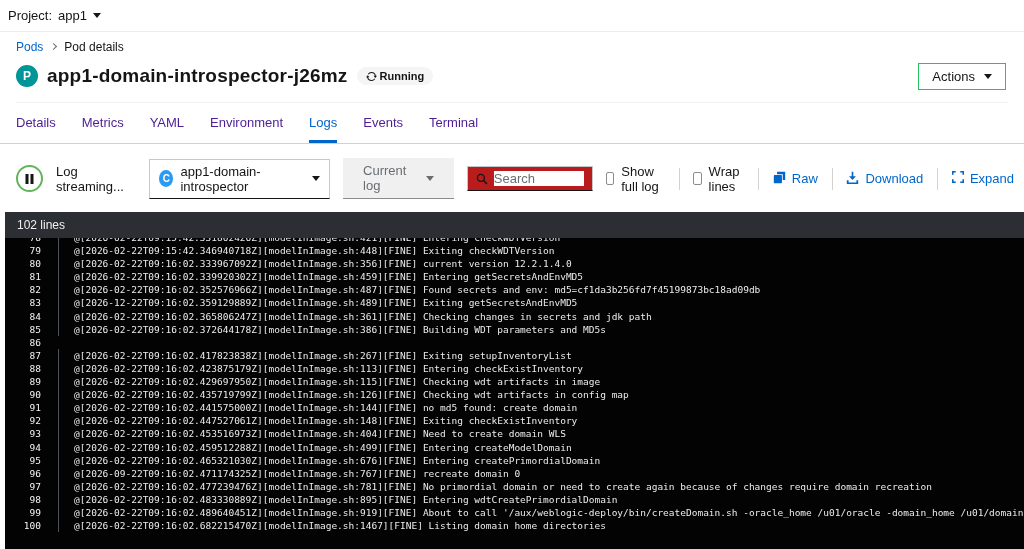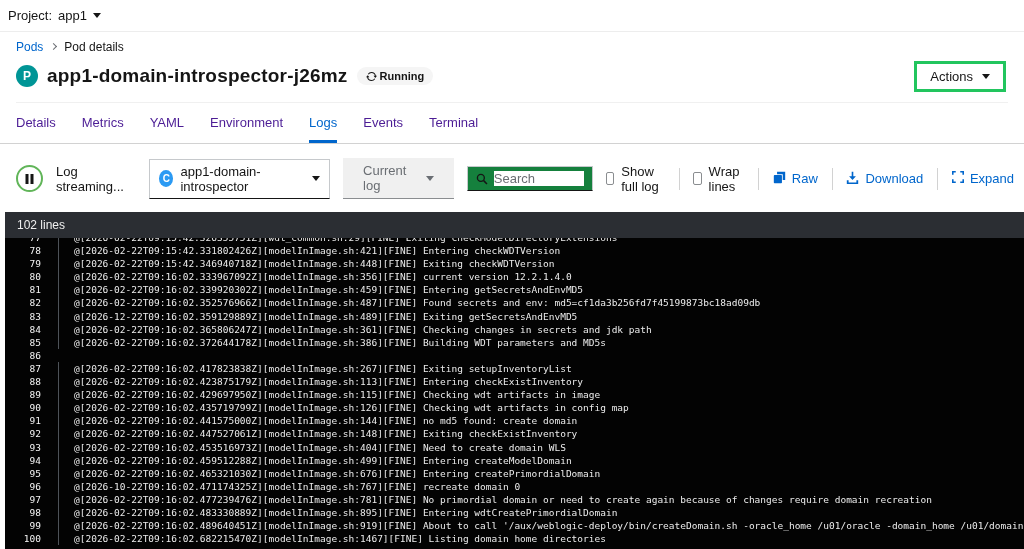--- a/index.html
+++ b/index.html
@@ -15,37 +15,37 @@
 
   
   .head-section { padding:8px 16px 0 16px; flex:0 0 auto; }
   .breadcrumb { display:flex; align-items:center; gap:8px; font-size:12px; }
   .breadcrumb a { color:#0066cc; text-decoration:none; cursor:pointer; }
   .bc-sep { width:5px; height:5px; border-right:1.5px solid #6a6e73; border-bottom:1.5px solid #6a6e73; transform:rotate(-45deg); margin-top:-2px; }
   .title-row { display:flex; align-items:center; gap:9px; margin-top:7px; height:30px; }
   .pod-badge { width:22px; height:22px; border-radius:50%; background:#009596; color:#fff; font-size:12px; font-weight:700; display:flex; align-items:center; justify-content:center; flex:0 0 auto; }
   h1.page-title { font-size:19px; font-weight:700; letter-spacing:.2px; }
   .status-pill { display:flex; align-items:center; gap:3px; background:#f5f5f5; border-radius:12px; padding:3px 9px; font-size:11px; font-weight:700; color:#151515; }
-  .actions-btn { margin-left:auto; margin-right:2px; background:#fff; border:3px solid #22c55e; padding:5px 13px; font-size:13px; font-family:inherit; color:#151515; display:flex; align-items:center; gap:9px; cursor:pointer; }
+  .actions-btn { margin-left:auto; margin-right:2px; background:#fff; border:1px solid #22c55e; padding:5px 13px; font-size:13px; font-family:inherit; color:#151515; display:flex; align-items:center; gap:9px; cursor:pointer; }
   .head-divider { border:0; border-top:1px solid #f0f0f0; margin-top:11px; }
 
   
   .tabs { display:flex; gap:26px; padding:12px 0 0 16px; border-bottom:1px solid #d2d2d2; flex:0 0 auto; }
   .tab { font-size:13px; color:#4c1d95; padding-bottom:10px; border-bottom:3px solid transparent; cursor:pointer; }
   .tab.active { color:#0066cc; border-bottom-color:#0066cc; }
 
   
   .log-toolbar { display:flex; align-items:center; padding:14px 10px 13px 16px; gap:13px; flex:0 0 auto; }
   .pause-btn { width:27px; height:27px; border-radius:50%; border:2px solid #61b559; background:#fff; display:flex; align-items:center; justify-content:center; cursor:pointer; flex:0 0 auto; }
   .stream-label { font-size:13px; }
   .container-select { display:flex; align-items:center; gap:7px; border:1px solid #c6c9cc; border-bottom:1px solid #151515; padding:4px 9px; font-size:13px; cursor:pointer; min-width:168px; }
   .container-select .caret { margin-left:auto; }
   .c-badge { width:17px; height:17px; border-radius:50%; background:#2b9af3; color:#fff; font-size:10px; font-weight:700; display:flex; align-items:center; justify-content:center; }
   .log-select { display:flex; align-items:center; gap:10px; background:#f0f0f0; border-bottom:1px solid #8a8d90; padding:5px 20px; font-size:13px; color:#6a6e73; cursor:pointer; }
-  .search-box { display:flex; align-items:center; gap:6px; border:1px solid #c6c9cc; border-bottom:1px solid #151515; padding:4px 8px; width:126px; background:#15803d; }
+  .search-box { display:flex; align-items:center; gap:6px; border:1px solid #c6c9cc; border-bottom:1px solid #151515; padding:4px 8px; width:126px; background:#b91c1c; }
   .search-box input { border:0; outline:0; width:90px; font-size:13px; font-family:inherit; color:#151515; }
   .search-box input::placeholder { color:#6a6e73; }
   .toolbar-right { margin-left:auto; display:flex; align-items:center; gap:14px; }
   .check-item { display:flex; align-items:center; gap:7px; font-size:13px; cursor:pointer; }
   .checkbox { width:13px; height:13px; border:1px solid #8a8d90; border-radius:2px; background:#fff; }
   .tb-divider { width:1px; height:22px; background:#d2d2d2; }
   .tool-link { display:flex; align-items:flex-start; gap:6px; color:#0066cc; font-size:13px; text-decoration:none; cursor:pointer; }
 
   
   .log-panel { flex:1 1 auto; margin-left:5px; background:#030303; display:flex; flex-direction:column; overflow:hidden; }
@@ -178,24 +178,20 @@
 </div>
 
 <div class="log-panel">
   <div class="log-header">
     <span>102 lines</span>
   </div>
   <div class="log-body">
     <div class="log-scroll">
 
         <div class="log-row" style="">
-        <span class="log-num">77</span>
-        <span class="log-text">@[2026-02-22T09:15:42.326355751Z][wdt_common.sh:29][FINE] Exiting checkModelDirectoryExtensions</span>
-      </div>
-        <div class="log-row" style="">
         <span class="log-num">78</span>
         <span class="log-text">@[2026-02-22T09:15:42.331802426Z][modelInImage.sh:421][FINE] Entering checkWDTVersion</span>
       </div>
         <div class="log-row" style="">
         <span class="log-num">79</span>
         <span class="log-text">@[2026-02-22T09:15:42.346940718Z][modelInImage.sh:448][FINE] Exiting checkWDTVersion</span>
       </div>
         <div class="log-row" style="">
         <span class="log-num">80</span>
         <span class="log-text">@[2026-02-22T09:16:02.333967092Z][modelInImage.sh:356][FINE] current version 12.2.1.4.0</span>
@@ -254,21 +250,21 @@
         <div class="log-row" style="">
         <span class="log-num">94</span>
         <span class="log-text">@[2026-02-22T09:16:02.459512288Z][modelInImage.sh:499][FINE] Entering createModelDomain</span>
       </div>
         <div class="log-row" style="">
         <span class="log-num">95</span>
         <span class="log-text">@[2026-02-22T09:16:02.465321030Z][modelInImage.sh:676][FINE] Entering createPrimordialDomain</span>
       </div>
         <div class="log-row" style="">
         <span class="log-num">96</span>
-        <span class="log-text">@[2026-10-22T09:16:02.471174325Z][modelInImage.sh:767][FINE] recreate domain 0</span>
+        <span class="log-text">@[2026-09-22T09:16:02.471174325Z][modelInImage.sh:767][FINE] recreate domain 0</span>
       </div>
         <div class="log-row" style="">
         <span class="log-num">97</span>
         <span class="log-text">@[2026-02-22T09:16:02.477239476Z][modelInImage.sh:781][FINE] No primordial domain or need to create again because of changes require domain recreation</span>
       </div>
         <div class="log-row" style="">
         <span class="log-num">98</span>
         <span class="log-text">@[2026-02-22T09:16:02.483330889Z][modelInImage.sh:895][FINE] Entering wdtCreatePrimordialDomain</span>
       </div>
         <div class="log-row" style="">

